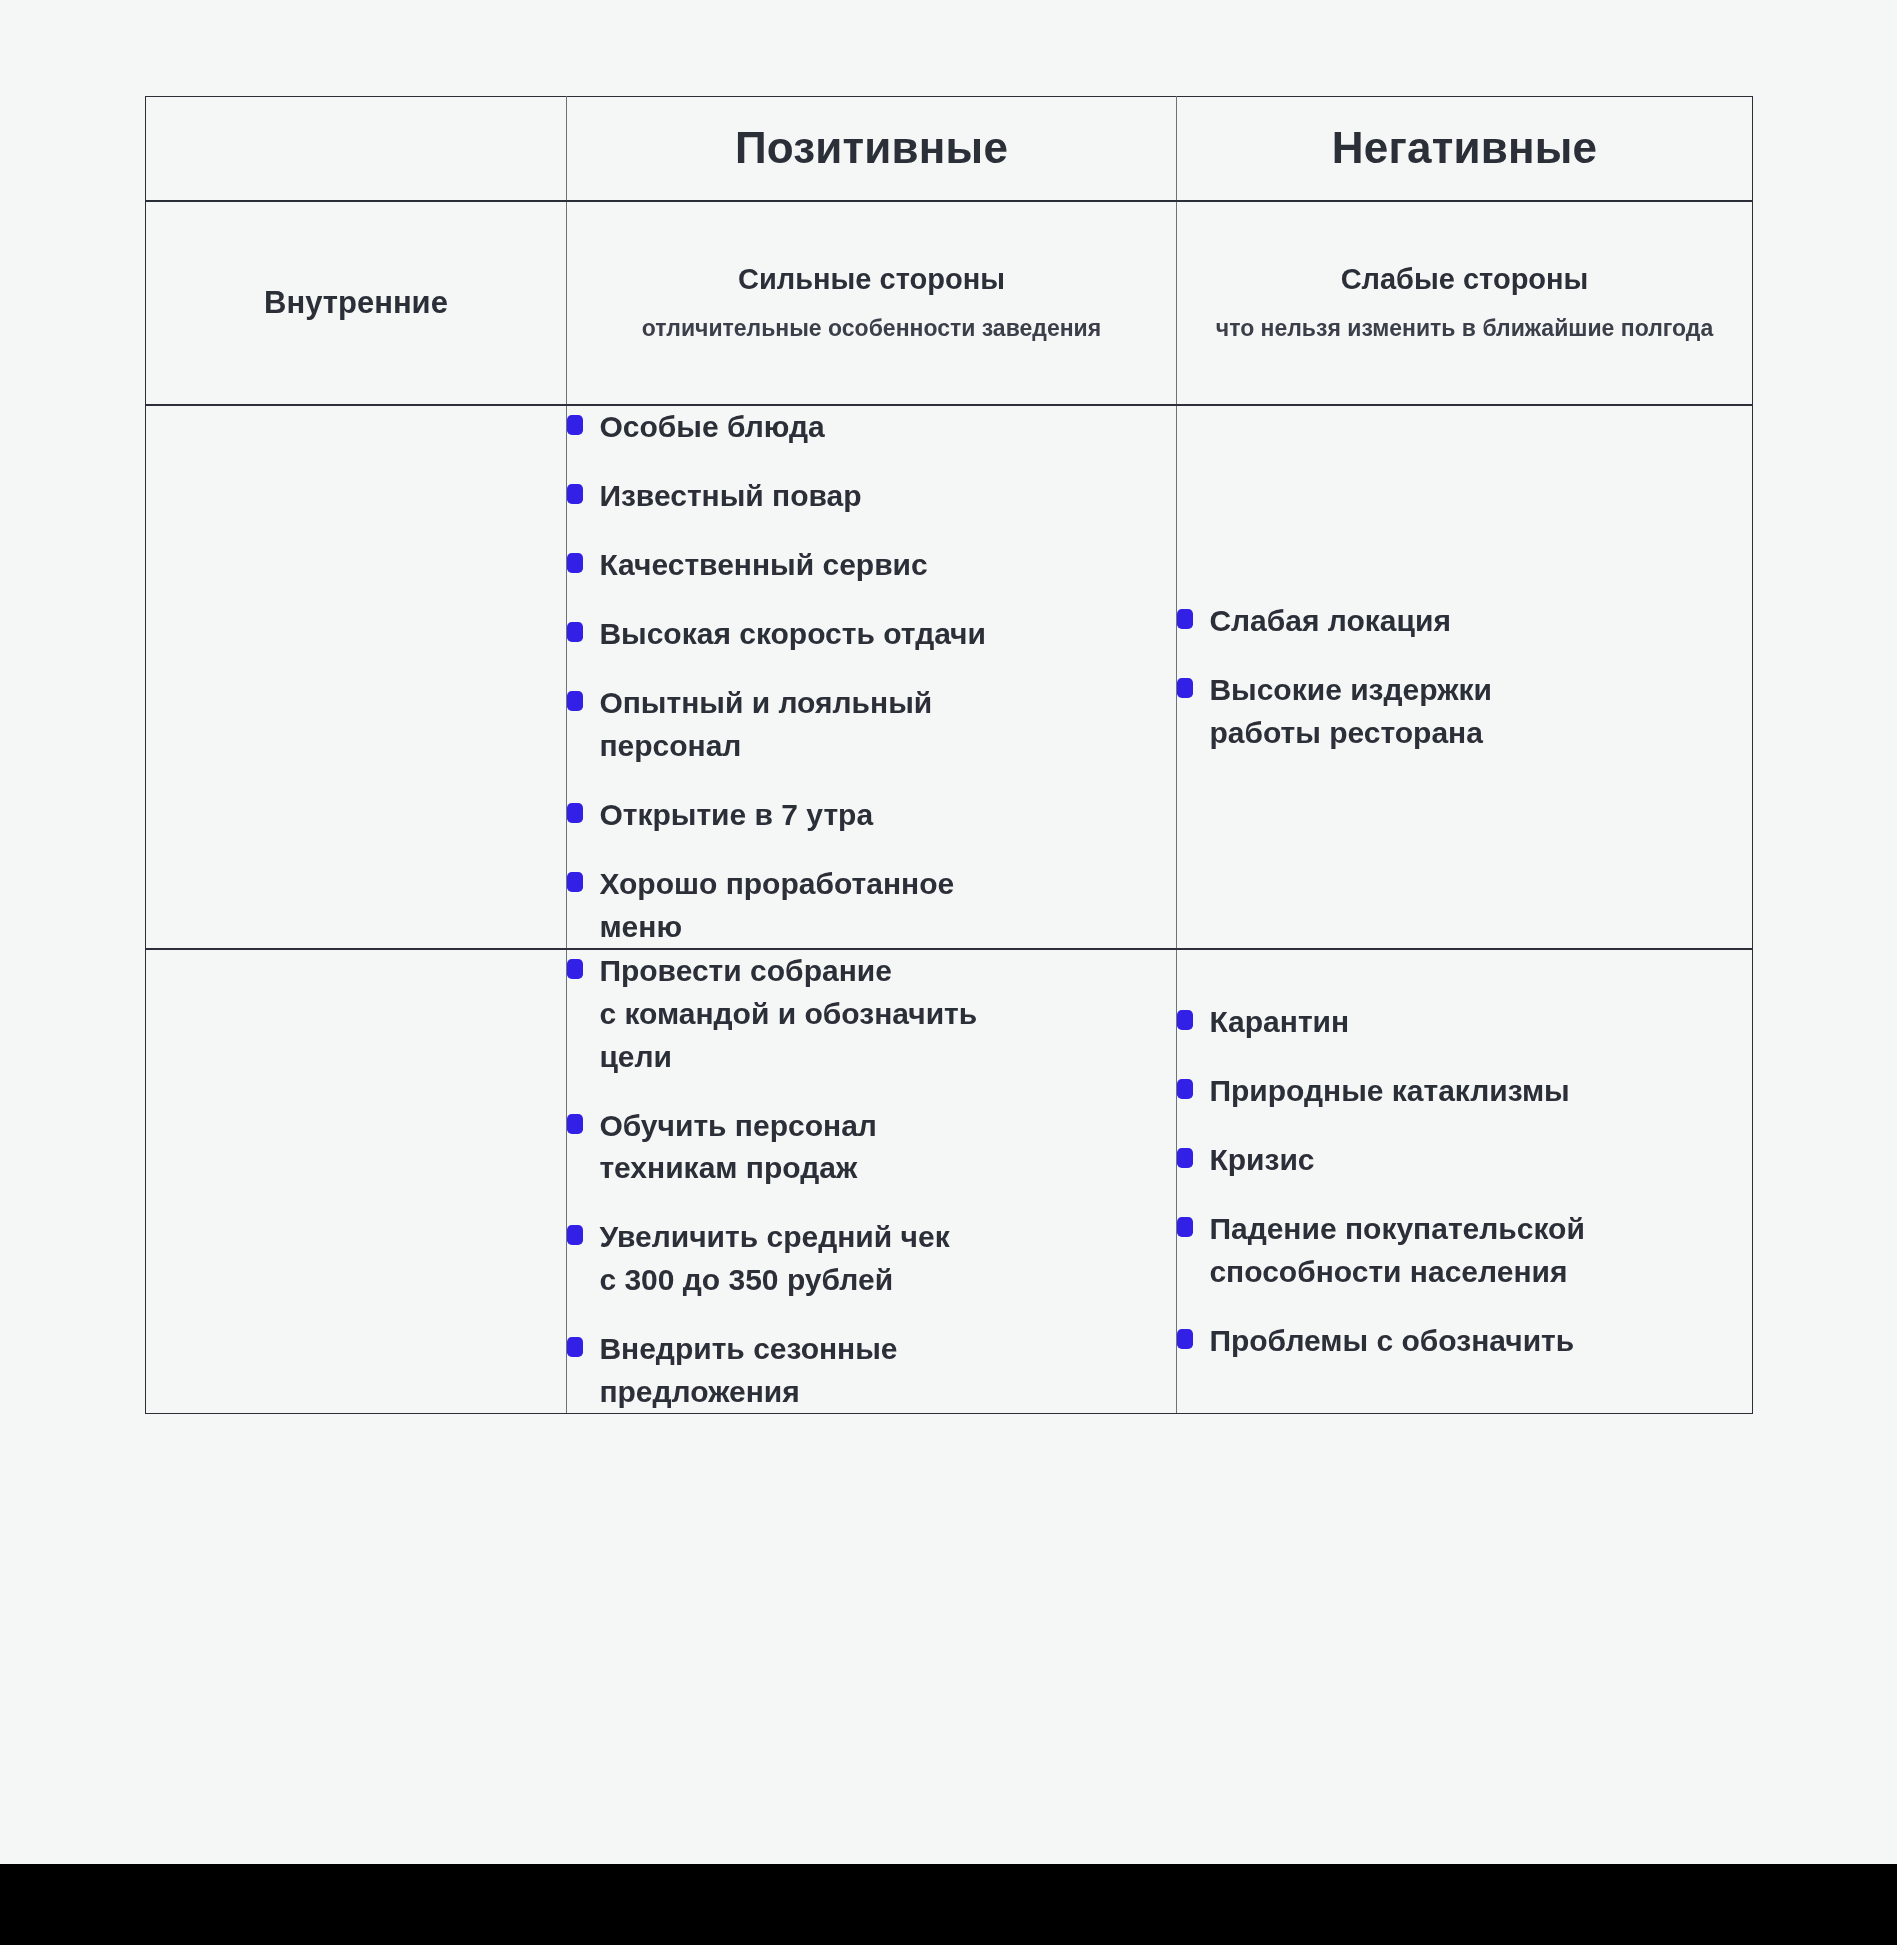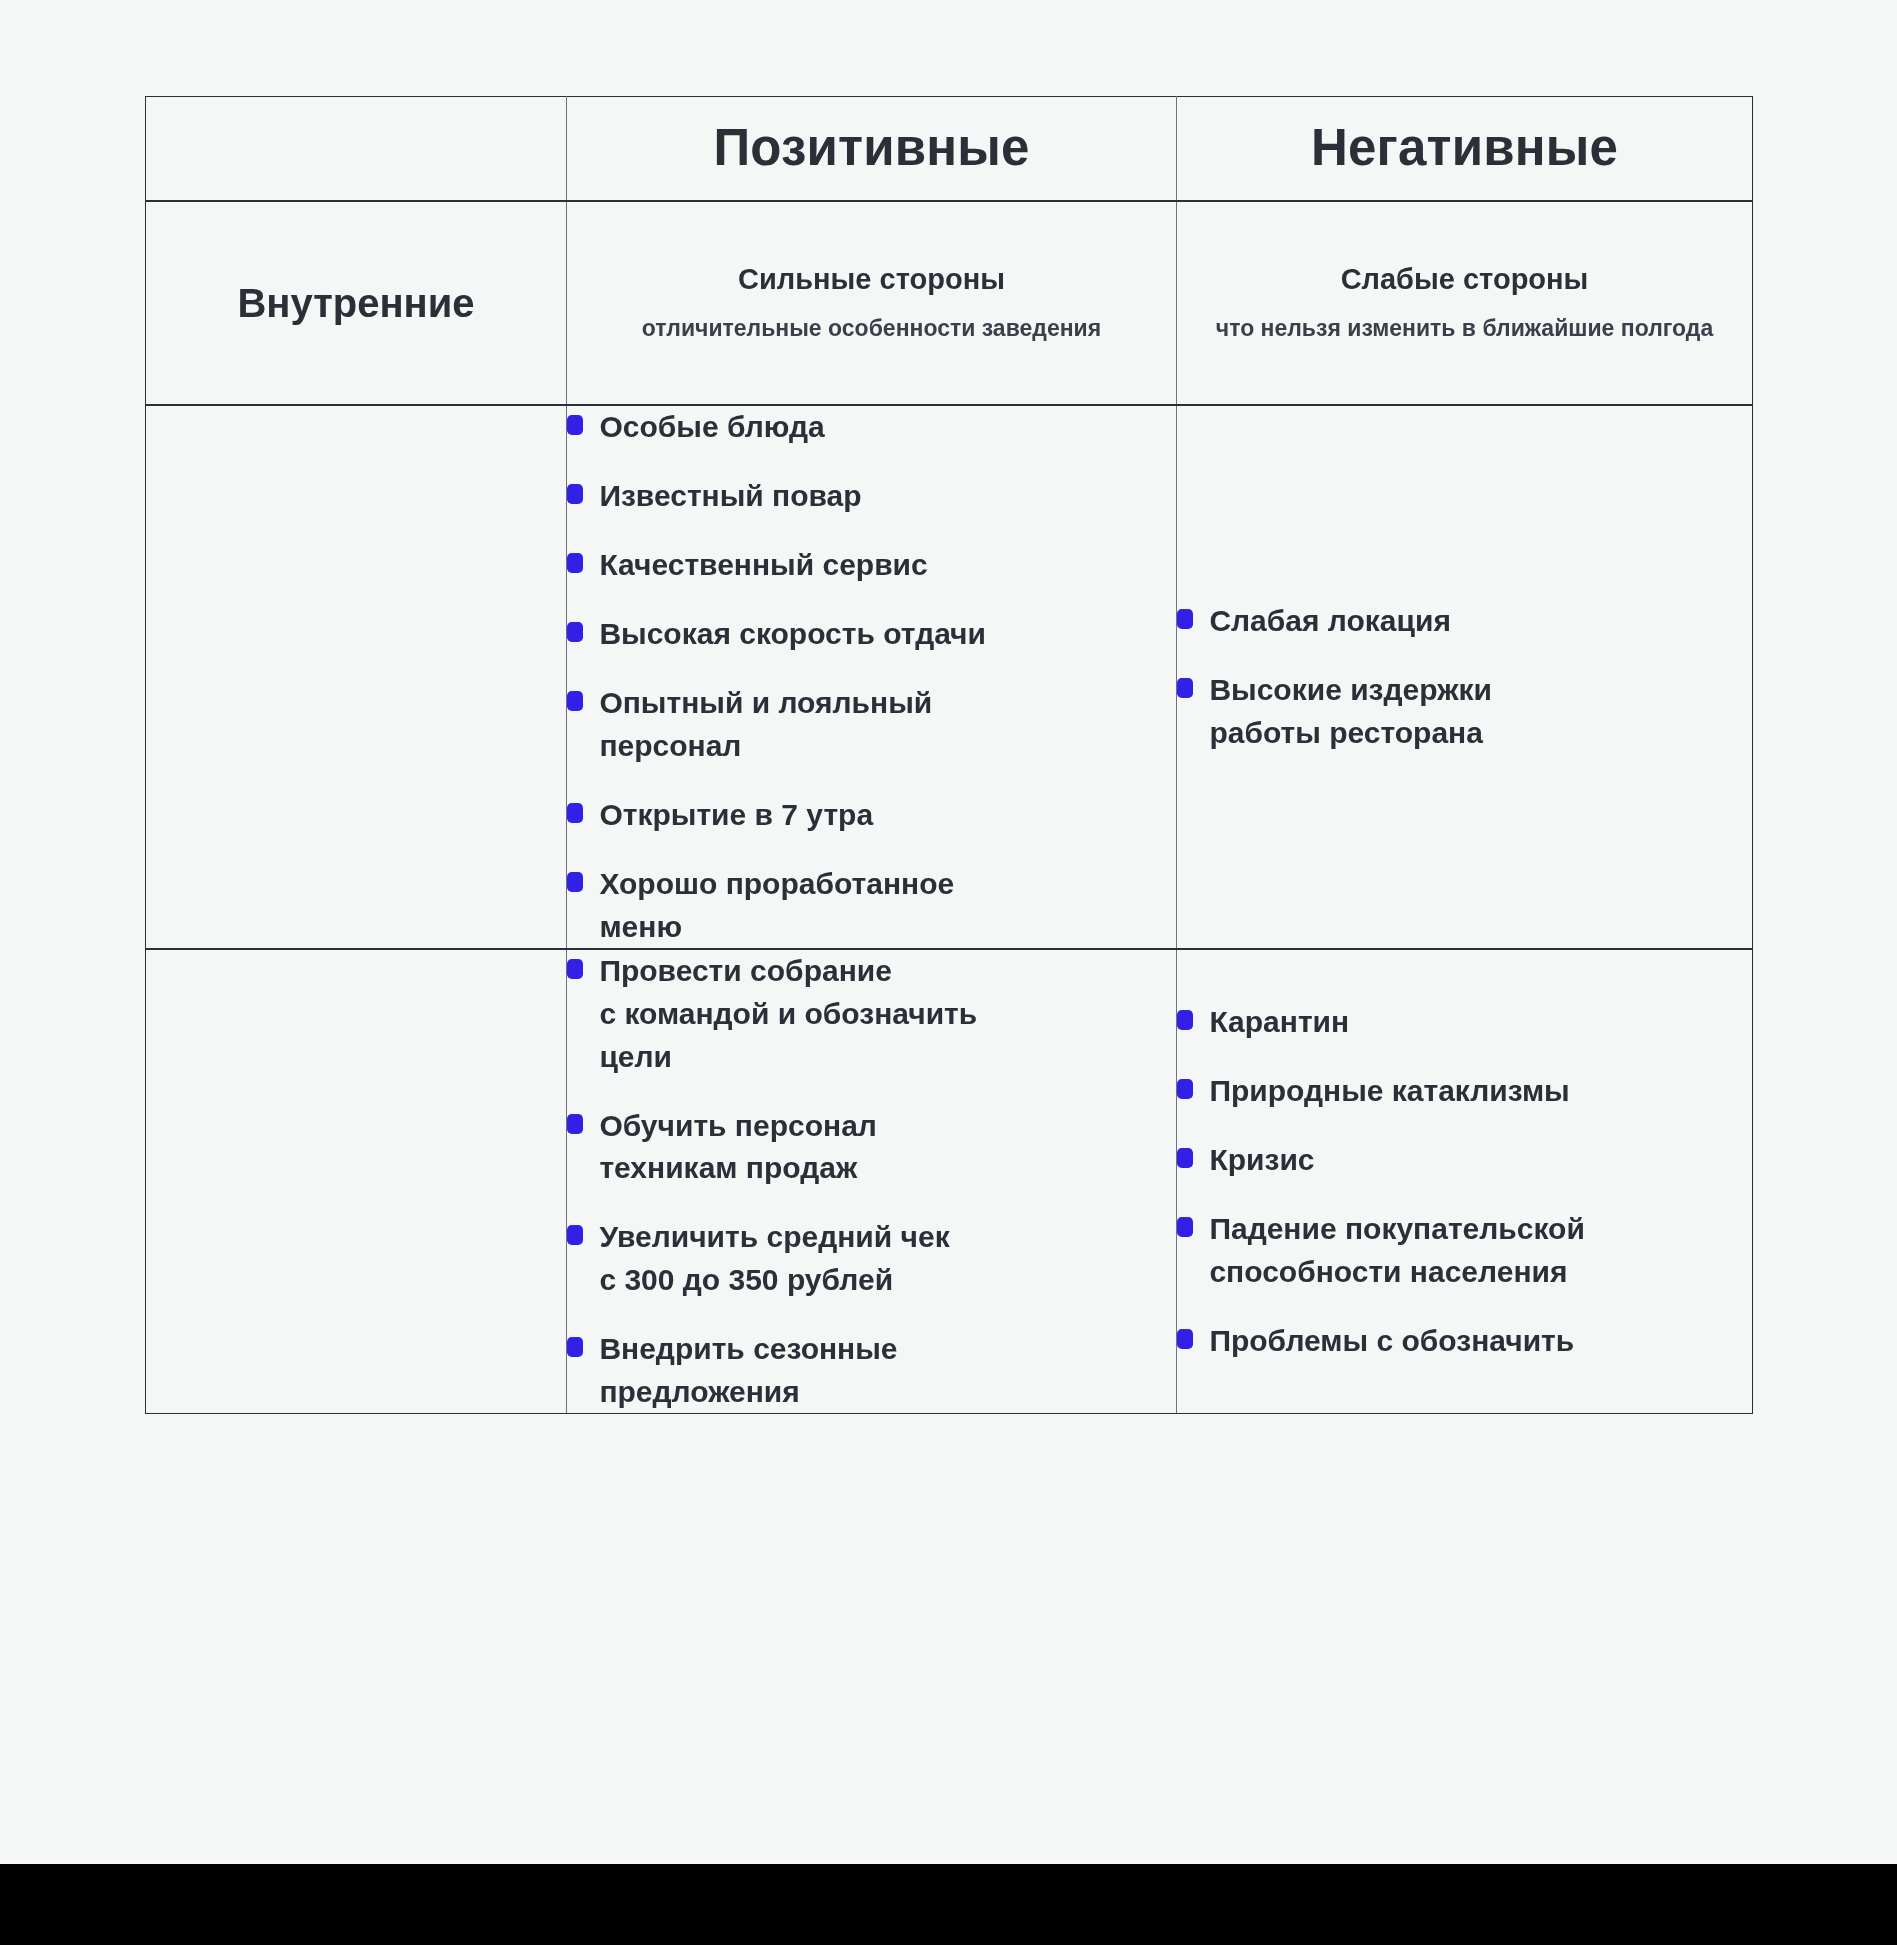--- a/index.html
+++ b/index.html
@@ -55,33 +55,33 @@
   .col-axis { width: 421px; }
   .col-pos  { width: 610px; }
   .col-neg  { width: 576px; }
 
   
   .hdr-cell {
     height: 103px;
     text-align: center;
   }
   .hdr-text {
-    font-size: 51px;
+    font-size: 44px;
     font-weight: 700;
     color: #2b2f38;
     letter-spacing: 0.2px;
     line-height: 1.1;
   }
 
   
   .axis-cell {
     text-align: center;
   }
   .axis-text {
-    font-size: 40px;
+    font-size: 31px;
     font-weight: 700;
     color: #2b2f38;
     line-height: 1.15;
   }
 
   
   .qtitle-cell {
     height: 202px;
     text-align: center;
     padding: 14.4px 19px;

